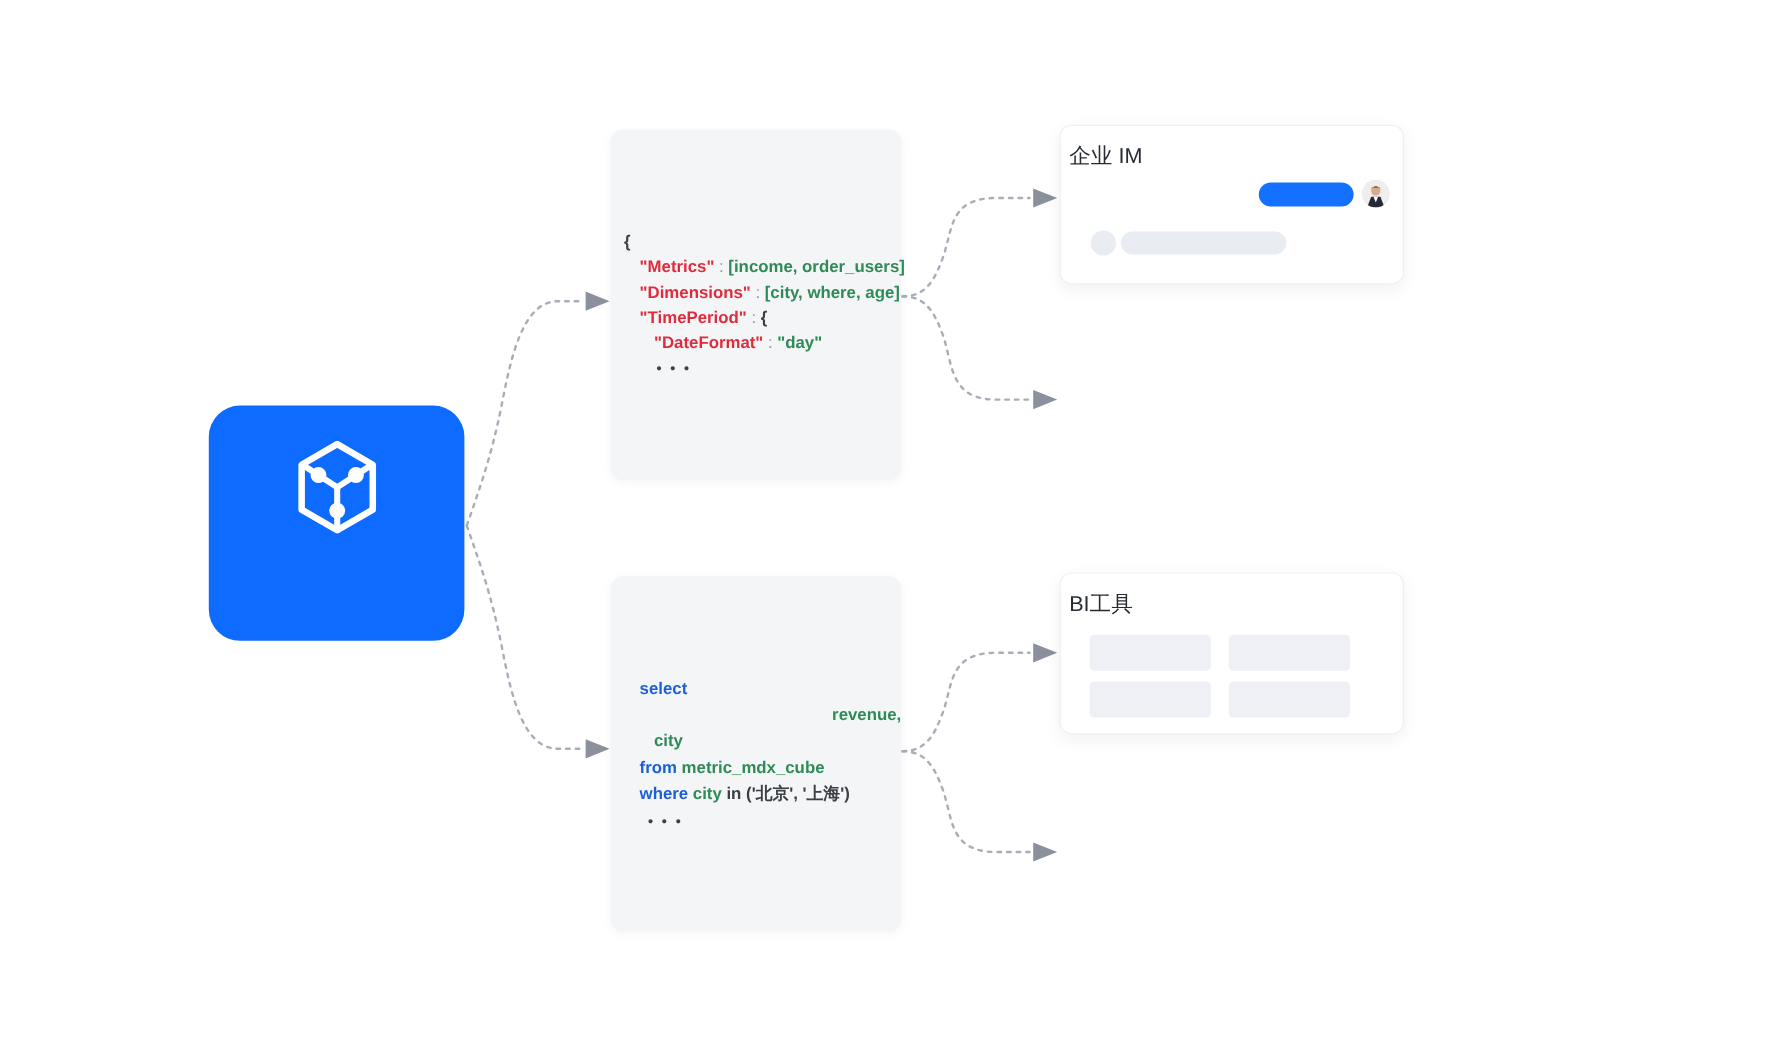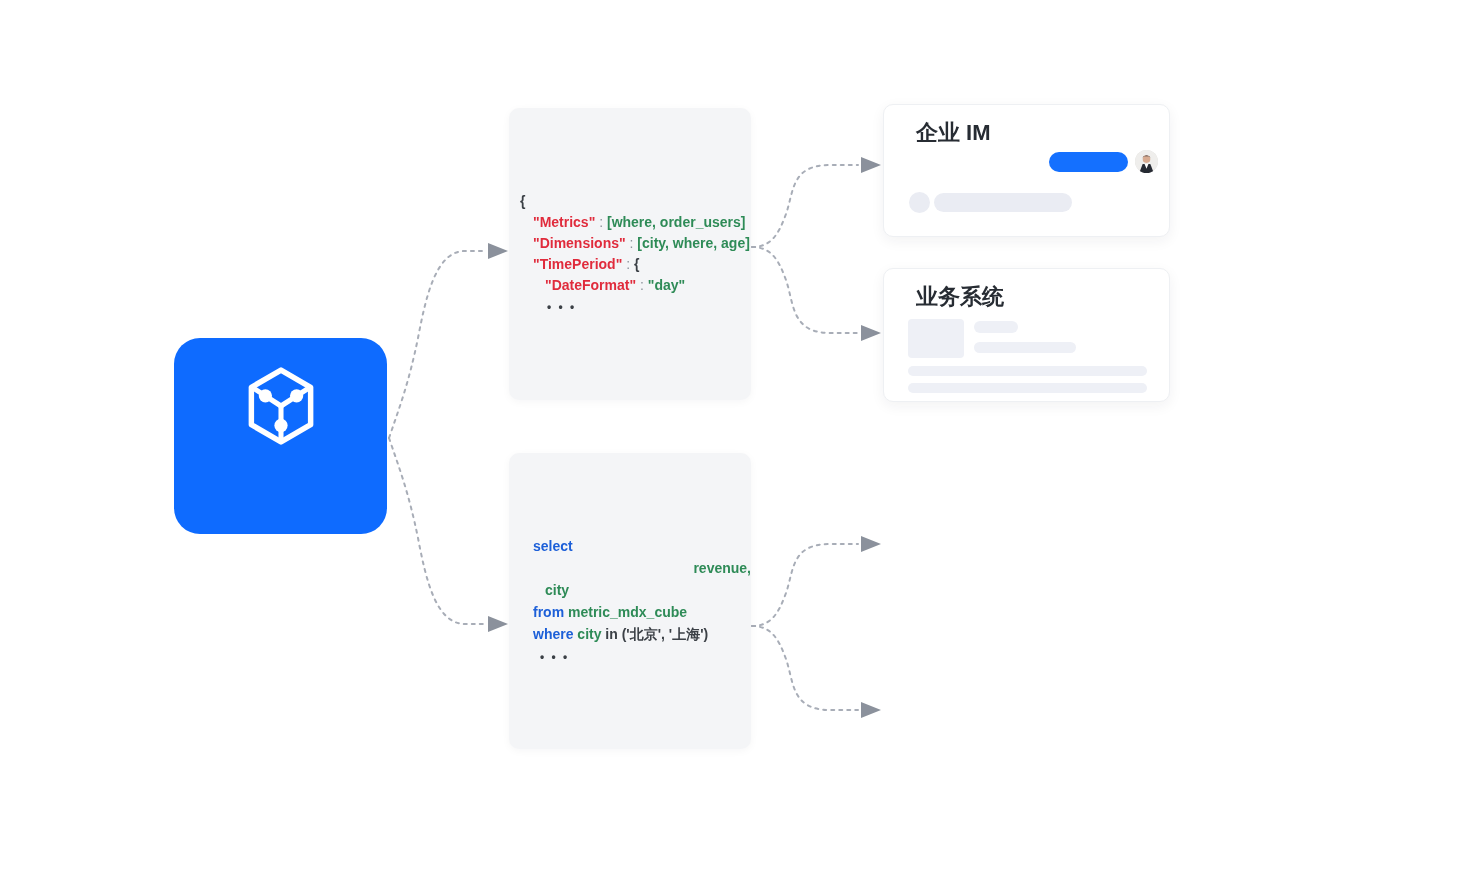--- a/index.html
+++ b/index.html
@@ -29,34 +29,34 @@
   
   .semantic-box{position:absolute;left:174px;top:338px;width:213px;height:196px;border-radius:26px;
     background:var(--accent);display:flex;flex-direction:column;align-items:center;}
   .semantic-box .cube{margin-top:26px;}
   .semantic-box .label{margin-top:12px;color:#fff;font-size:30px;font-weight:700;letter-spacing:1px;white-space:nowrap;}
 
   
   .code-block{position:absolute;left:509px;width:242px;background:#f4f5f7;border-radius:10px;
     box-shadow:0 2px 8px rgba(20,30,60,0.04);display:flex;flex-direction:column;justify-content:center;}
   #json-block{top:108px;height:292px;padding-left:11px;}
-  #sql-block{top:453px;height:296px;padding-left:24px;}
+  #sql-block{top:480px;height:296px;padding-left:24px;}
   .code-line{font-size:14px;line-height:21px;font-weight:600;white-space:pre;color:var(--code-plain);}
   #sql-block .code-line{line-height:22px;}
   .tok-key{color:var(--code-red);font-weight:700;}
   .tok-colon{color:var(--code-colon);font-weight:500;}
   .tok-green{color:var(--code-green);}
   .tok-kw{color:var(--code-blue);}
   .tok-plain{color:var(--code-plain);}
   .tok-dots{color:var(--code-plain);font-size:12px;font-weight:800;letter-spacing:2px;}
 
   
   .card{position:absolute;left:883px;width:287px;background:#fff;border:1px solid #eef0f3;border-radius:10px;
     box-shadow:0 4px 14px rgba(27,35,56,0.06);}
-  .card .card-title{position:absolute;left:32px;top:13px;font-size:22px;font-weight:700;color:var(--title);white-space:nowrap;}
+  .card .card-title{position:absolute;left:7px;top:13px;font-size:18px;font-weight:400;color:var(--title);white-space:nowrap;}
   #card-im{top:104px;height:133px;}
   #card-biz{top:268px;height:134px;}
   #card-bi{top:477px;height:135px;}
   #card-excel{top:642px;height:135px;}
 
   .ph{position:absolute;background:var(--ph);}
   .ph2{position:absolute;background:var(--ph2);}
 
   
   .im-bubble{position:absolute;left:165px;top:47px;width:79px;height:20px;border-radius:10px;background:var(--bubble-blue);}
@@ -116,21 +116,21 @@
       <g fill="#ffffff">
         <circle cx="30" cy="39" r="8.5"></circle>
         <circle cx="70" cy="39" r="8.5"></circle>
         <circle cx="50" cy="77" r="8.5"></circle>
       </g>
     </svg>
   </div>
 
   <div id="json-block" class="code-block">
       <div class="code-line"><span class="tok-plain">{</span></div>
-      <div class="code-line" style="padding-left: 13px;"><span class="tok-key">"Metrics"</span><span class="tok-colon"> : </span><span class="tok-green">[where, order_users]</span></div>
+      <div class="code-line" style="padding-left: 13px;"><span class="tok-key">"Metrics"</span><span class="tok-colon"> : </span><span class="tok-green">[income, order_users]</span></div>
       <div class="code-line" style="padding-left: 13px;"><span class="tok-key">"Dimensions"</span><span class="tok-colon"> : </span><span class="tok-green">[city, where, age]</span></div>
       <div class="code-line" style="padding-left: 13px;"><span class="tok-key">"TimePeriod"</span><span class="tok-colon"> : </span><span class="tok-plain">{</span></div>
       <div class="code-line" style="padding-left: 25px;"><span class="tok-key">"DateFormat"</span><span class="tok-colon"> : </span><span class="tok-green">"day"</span></div>
       <div class="code-line" style="padding-left: 27px;"><span class="tok-dots">• • •</span></div>
     </div>
 
   <div id="sql-block" class="code-block">
       <div class="code-line"><span class="tok-kw">select</span></div>
       <div class="code-line" style="padding-left: 12px; text-align: right;"><span class="tok-green">revenue,</span></div>
       <div class="code-line" style="padding-left: 12px;"><span class="tok-green">city</span></div>
@@ -148,24 +148,23 @@
         <path d="M4,25 L8,14.5 L16,14.5 L20,25 Z" fill="#262a33"></path>
         <path d="M10,14.5 L14,14.5 L12,19.5 Z" fill="#ffffff"></path>
         <circle cx="12" cy="9.5" r="4" fill="#d8ab91"></circle>
         <path d="M7.8,9 A4.3,4.3 0 0 1 16.2,9 L15.5,6.5 L8.5,6.5 Z" fill="#2e2d33"></path>
       </svg>
     </div>
     <div class="ph im-gray-circle"></div>
     <div class="ph im-gray-pill"></div>
   </div>
 
-  <div id="card-biz" class="card">
-    <div class="card-title">业务系统</div>
-    <div class="ph2 biz-rect"></div>
-    <div class="ph2 biz-pill-s"></div>
-    <div class="ph2 biz-pill-l"></div>
-    <div class="ph2 biz-full-1"></div>
-    <div class="ph2 biz-full-2"></div>
+
+  <div id="card-bi" class="card">
+    <div class="card-title">BI工具</div>
+    <div class="ph2 bi-box bi-1"></div>
+    <div class="ph2 bi-box bi-2"></div>
+    <div class="ph2 bi-box bi-3"></div>
+    <div class="ph2 bi-box bi-4"></div>
   </div>
-
 
 
 </div>
 
 </body></html>

